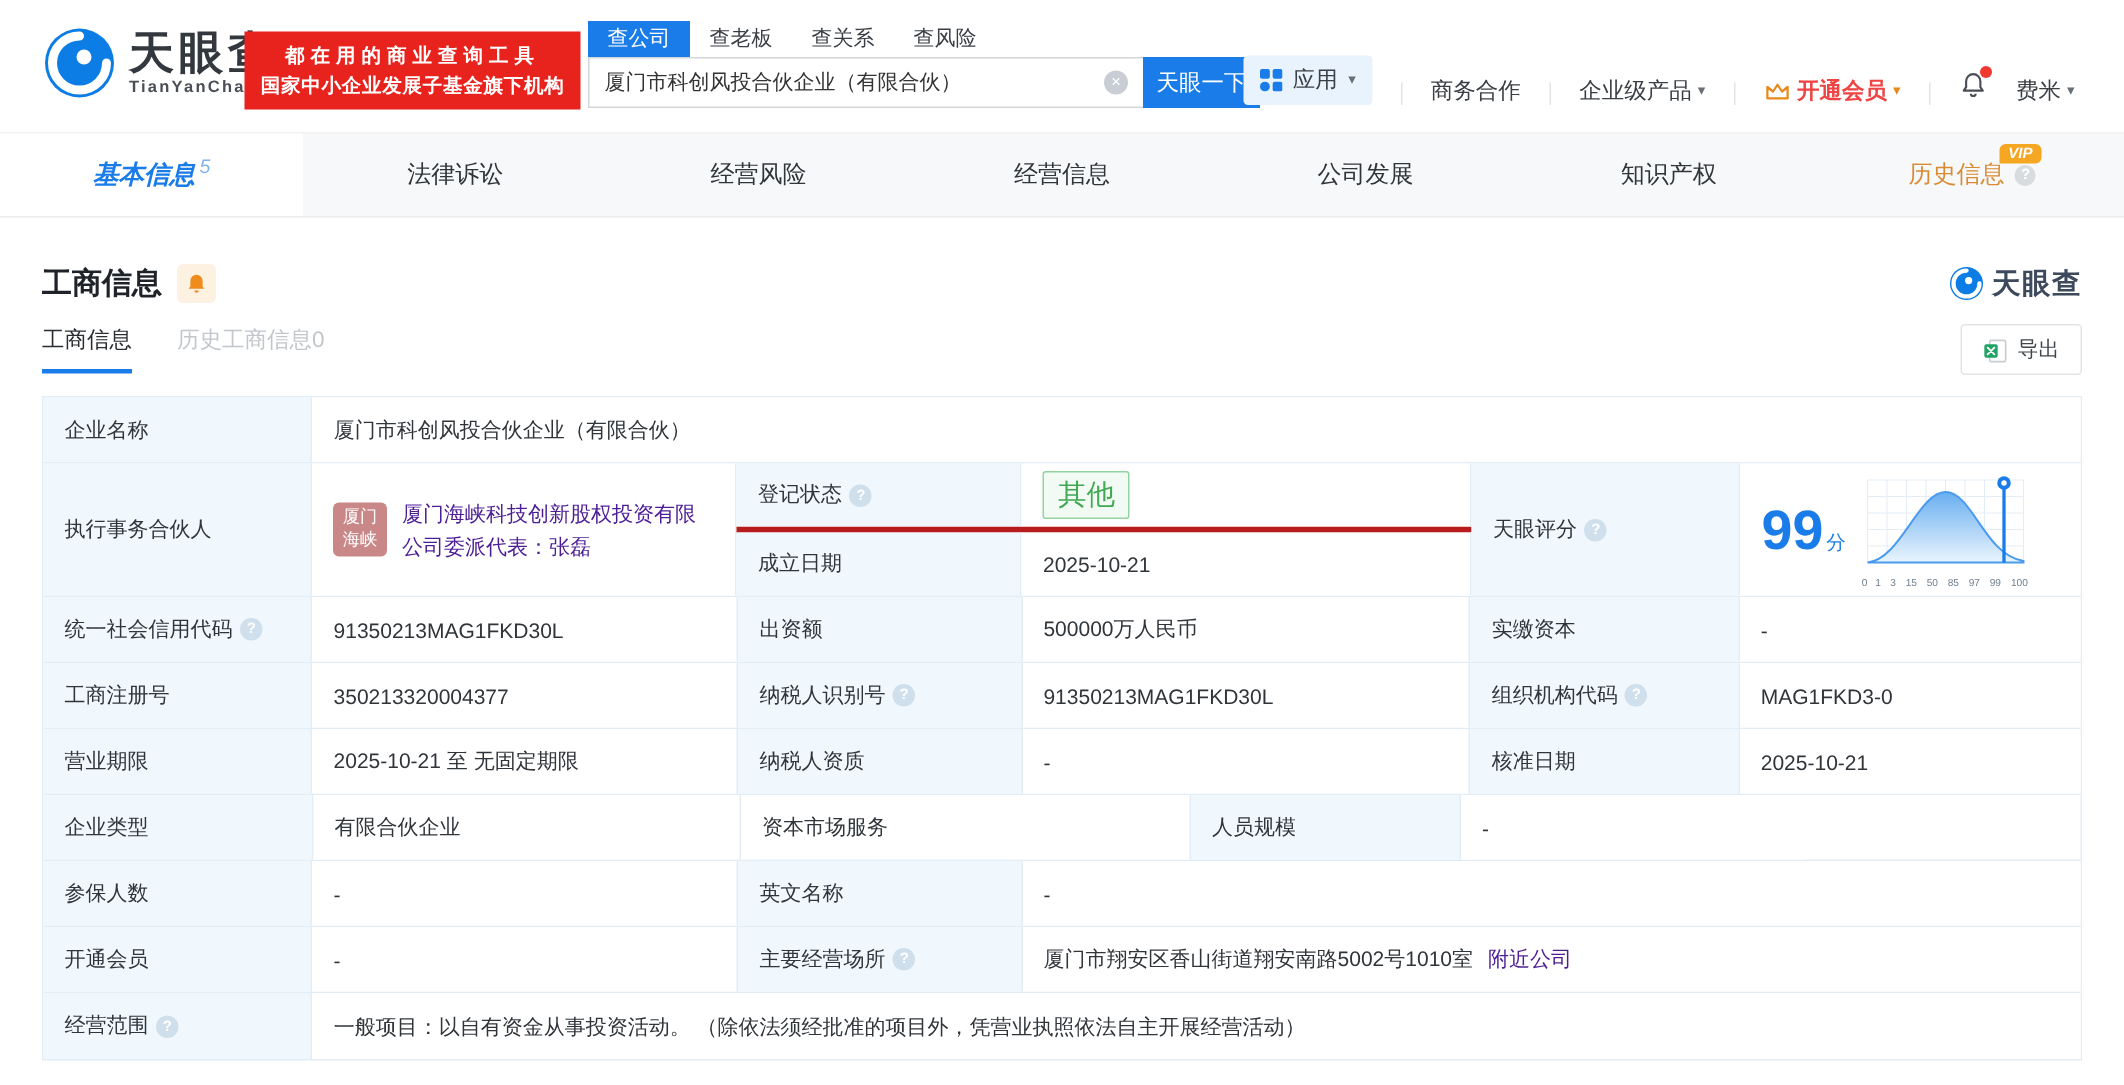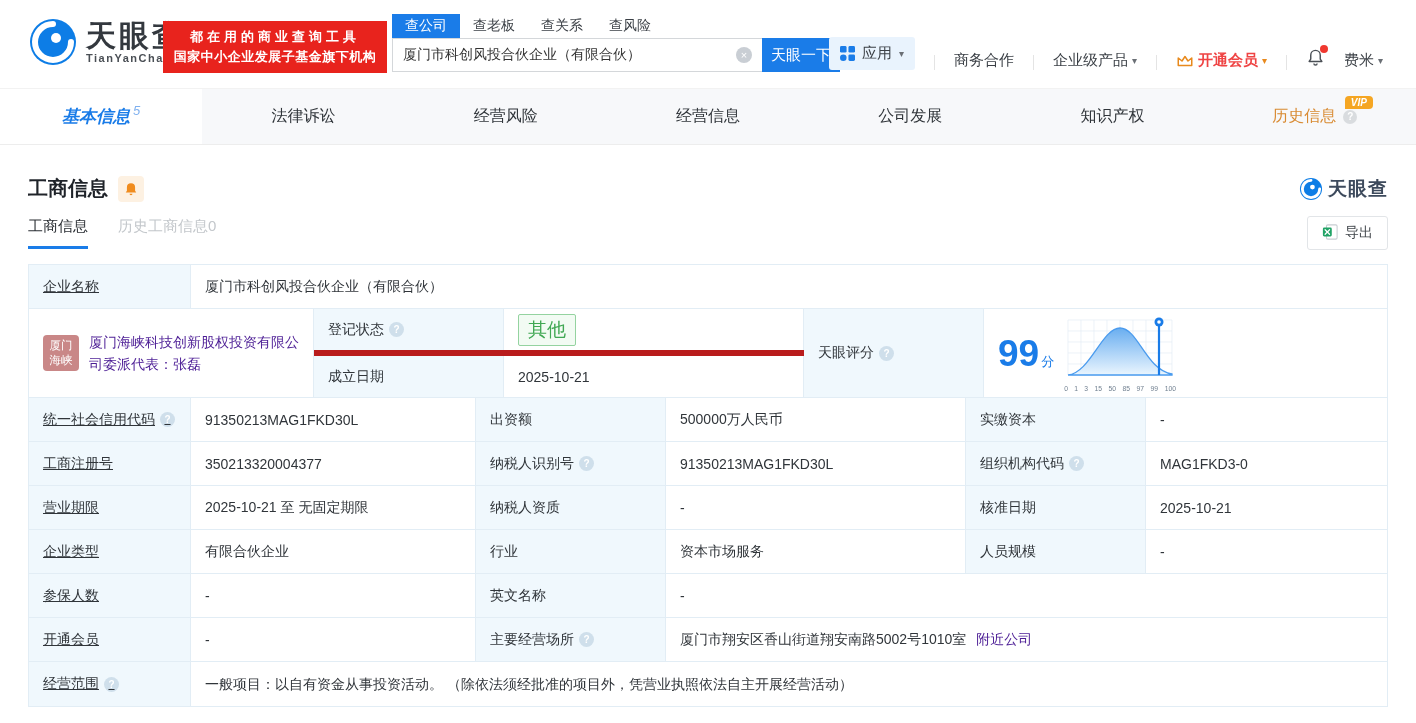--- a/index.html
+++ b/index.html
@@ -39,59 +39,59 @@
   .bell-wrap { position:relative; cursor:pointer; }
   .red-dot { position:absolute; top:-3px; right:-3px; width:8px; height:8px; border-radius:50%; background:#f0382f; }
 
   
   .tabs { display:flex; height:57px; background:#f7f8fa; border-top:1px solid #f2f2f2; border-bottom:1px solid #ededed; }
   .tab { flex:1; display:flex; align-items:center; justify-content:center; gap:3px; font-size:16px;
     color:#30353a; cursor:pointer; position:relative; }
   .tab.active { background:#fff; color:#1a7ce8; font-weight:bold; font-size:17px;font-style:italic; }
   .tab .count { font-size:13px; color:#7fb0ef; font-weight:normal; position:relative; top:-6px; }
   .tab.history { color:#d98b33; }
-  .vip-badge { position:absolute; top:7px; left:50%; margin-left:30px; background:#f5a623; color:#fff;
+  .vip-badge { position:absolute; top:7px; left:50%; margin-left:18px; background:#f5a623; color:#fff;
     font-size:10px; font-weight:bold; font-style:italic; padding:1px 6px; border-radius:4px 4px 4px 0; }
   .q-gray { display:inline-block; width:14px; height:14px; border-radius:50%; background:#d9dcdf; color:#fff;
     font-size:10px; font-weight:bold; text-align:center; line-height:14px; margin-left:4px; }
 
   
   .sec-row1 { display:flex; justify-content:space-between; align-items:center; padding:30px 28px 0; }
   .sec-title-wrap { display:flex; align-items:center; gap:10px; }
   .sec-title { font-size:20px; font-weight:bold; color:#1f2329; }
   .bell-chip { width:26px; height:26px; border-radius:4px; background:#fdf1e2; display:flex; align-items:center;
     justify-content:center; cursor:pointer; }
   .watermark { display:flex; align-items:center; gap:5px; }
   .watermark .wm-text { font-size:19px; font-weight:bold; color:#3d4a5c; letter-spacing:1px; }
 
   .sec-row2 { display:flex; justify-content:space-between; align-items:center; padding:0 28px; margin-top:14px; }
   .subtabs { display:flex; gap:30px; font-size:15px; }
   .subtab { position:relative; padding-bottom:13px; cursor:pointer; color:#c3c7cb; }
   .subtab.active { color:#2a2e33; }
   .subtab.active::after { content:""; position:absolute; left:0; right:0; bottom:0; height:3px; background:#1a7ce8; }
-  .export-btn { display:flex; align-items:flex-start; gap:7px; border:1px solid #e2e5e8; background:#fff; border-radius:3px;
+  .export-btn { display:flex; align-items:flex-end; gap:7px; border:1px solid #e2e5e8; background:#fff; border-radius:3px;
     padding:7px 14px; font-size:14px; color:#41464b; cursor:pointer; font-family:inherit; }
 
   
   .t-table { margin:14px 28px 0; border:1px solid #e2edf5; font-size:14px; }
   .t-row { display:flex; border-bottom:1px solid #e2edf5; min-height:44px; }
   .t-row:last-child { border-bottom:none; }
   .cell { display:flex; align-items:center; padding:0 14px; border-right:1px solid #e2edf5; }
   .cell.last { border-right:none; }
   .lbl { background:#f0f8fd; gap:5px; }
   .val { background:#fff; }
-  .w1{width:162px;text-decoration:underline;} .w2{width:285px;} .w3{width:190px;} .w4{width:300px;} .w5{width:180px;} .w6{width:228px;}
+  .w1{width:180px;} .w2{width:285px;} .w3{width:190px;} .w4{width:300px;} .w5{width:180px;} .w6{width:228px;}
   .span-all{ width:1183px; }
   .span-right{ width:708px; }
   .q { display:inline-block; width:15px; height:15px; min-width:15px; border-radius:50%; background:#cfdfeb; color:#fff;
     font-size:10px; font-weight:bold; text-align:center; line-height:15px; cursor:pointer; }
   .row-partner { height:89px; }
   .mid-stack { width:490px; display:flex; flex-direction:column; }
   .mid-sub { display:flex; flex:1; }
-  .mid-sub:first-child { border-bottom:6px solid #b91c1c; }
+  .mid-sub:first-child { border-bottom:4px solid #b91c1c; }
   .mid-sub .cell { height:100%; }
   .avatar { width:36px; height:36px; min-width:36px; border-radius:4px; background:#c98787; color:#fff; font-size:11.5px;
     line-height:15px; text-align:center; display:flex; align-items:center; justify-content:center; padding:2px; cursor:pointer; }
   .partner-cell { gap:10px; }
   .link { color:#4c1d95; cursor:pointer; text-decoration:none; }
   .partner-link { line-height:22px; }
   .badge-green { color:#41a854; border:1px solid #94d3a0; background:#f2fbf3; padding:2px 9px; font-size:19px; border-radius:2px; }
   .score-cell { gap:10px; padding:0 8px 0 14px; }
   .score-num { font-size:37px; font-weight:bold; color:#1a7ce8; line-height:1; }
   .score-unit { font-size:13px; color:#1a7ce8; margin-left:2px; }
@@ -244,20 +244,21 @@
 </div>
 
 <div class="t-table">
 
   <div class="t-row">
     <div class="cell lbl w1">企业名称</div>
     <div class="cell val last span-all">厦门市科创风投合伙企业（有限合伙）</div>
   </div>
 
   <div class="t-row row-partner">
+    <div class="cell lbl w1">执行事务合伙人</div>
     <div class="cell val w2 partner-cell">
       <div class="avatar">厦门海峡</div>
       <a class="link partner-link">厦门海峡科技创新股权投资有限公司委派代表：张磊</a>
     </div>
     <div class="mid-stack">
       <div class="mid-sub">
         <div class="cell lbl w3">
           <span>登记状态</span>
           <span class="q">?</span>
         </div>
@@ -342,21 +343,20 @@
     <div class="cell val w2">2025-10-21 至 无固定期限</div>
     <div class="cell lbl w3">纳税人资质</div>
     <div class="cell val w4">-</div>
     <div class="cell lbl w5">核准日期</div>
     <div class="cell val last w6">2025-10-21</div>
   </div>
 
   <div class="t-row">
     <div class="cell lbl w1">企业类型</div>
     <div class="cell val w2">有限合伙企业</div>
-    <div class="cell lbl w3">行业</div>
     <div class="cell val w4">资本市场服务</div>
     <div class="cell lbl w5">人员规模</div>
     <div class="cell val last w6">-</div>
   </div>
 
   <div class="t-row">
     <div class="cell lbl w1">参保人数</div>
     <div class="cell val w2">-</div>
     <div class="cell lbl w3">英文名称</div>
     <div class="cell val last span-right">-</div>

